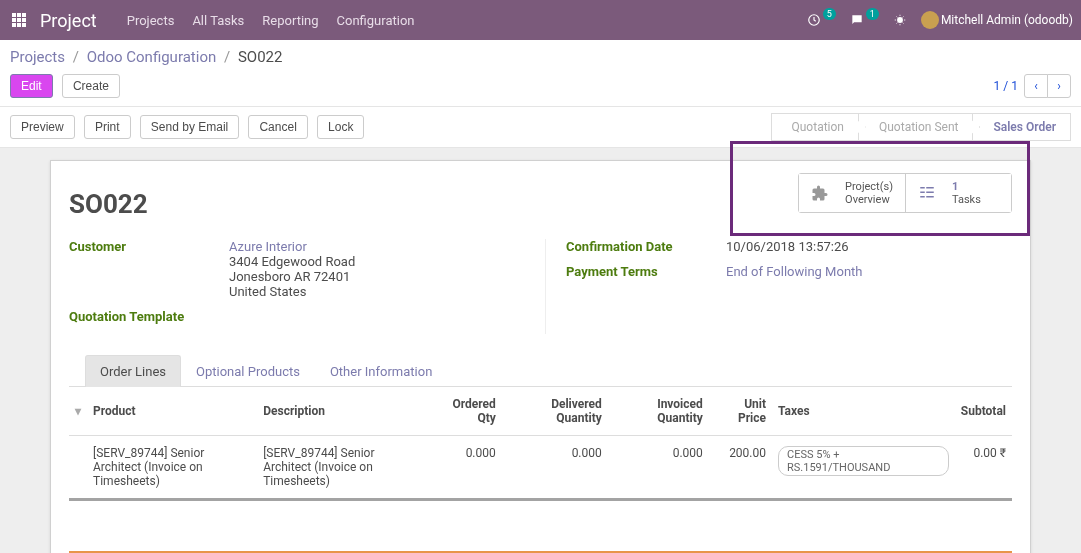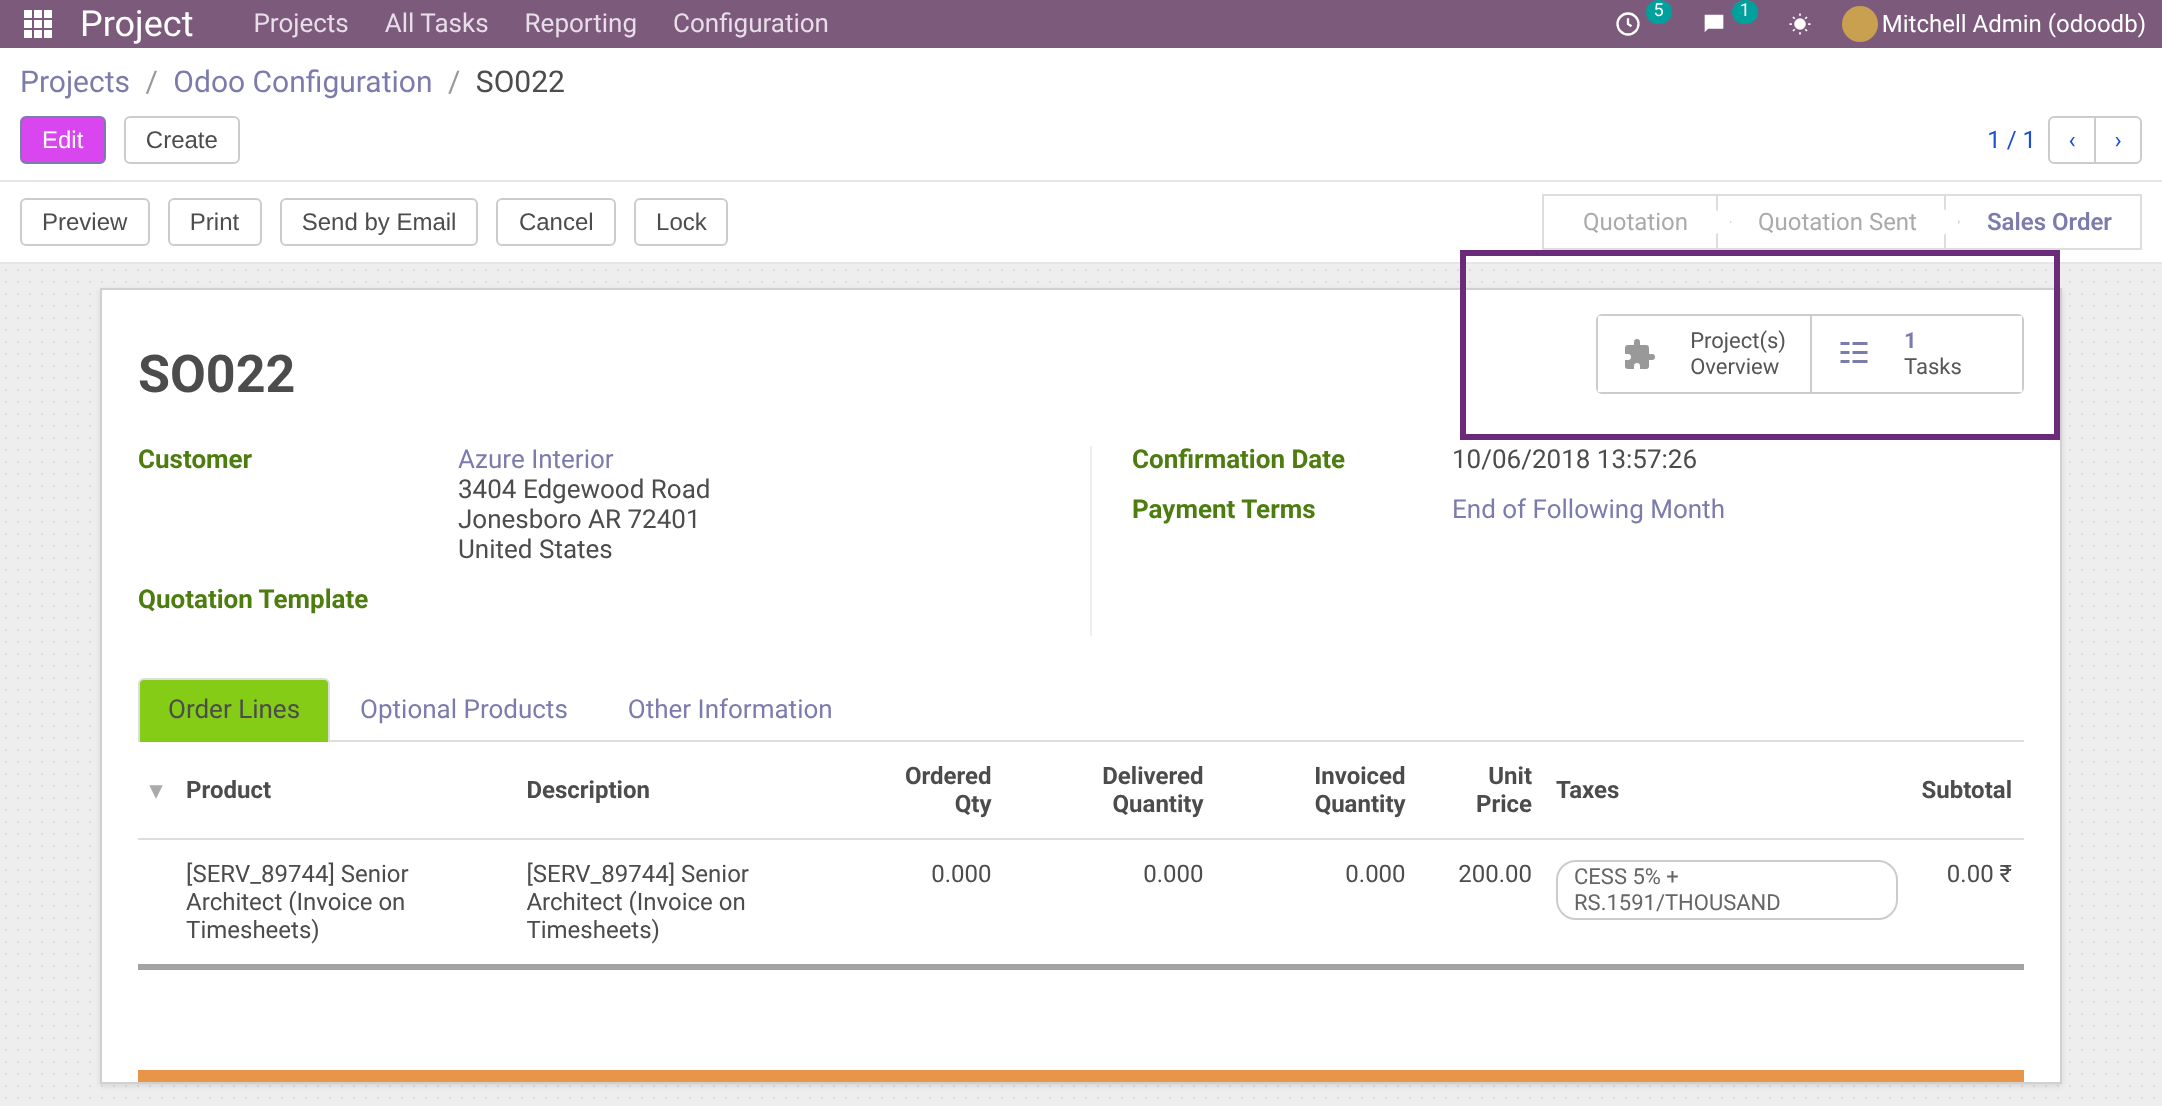--- a/index.html
+++ b/index.html
@@ -1,18 +1,18 @@
 <!DOCTYPE html>
 <html><head>
 <meta charset="utf-8">
 <style>
 * { box-sizing: border-box; margin: 0; padding: 0; }
 body { font-family: -apple-system, BlinkMacSystemFont, "Segoe UI", Roboto, "Helvetica Neue", Arial, sans-serif; font-size: 13px; color: #4c4c4c; background: #f0f0f0; }
 
-.topbar { background: #7b5a7b; color: #fff; height: 24px; display: flex; align-items: center; padding: 0 8px; }
+.topbar { background: #7b5a7b; color: #fff; height: 40px; display: flex; align-items: center; padding: 0 8px; }
 .apps-icon { width: 22px; height: 22px; display:flex; align-items:center; justify-content:center; cursor:pointer; margin-right:10px; }
 .apps-icon svg { width:14px; height:14px; }
 .brand { font-size: 18px; font-weight: 400; margin-right: 30px; }
 .nav-links { display:flex; gap:18px; }
 .nav-links span { font-size: 13px; color: #e8dde8; cursor:pointer; }
 .spacer { flex:1; }
 .systray { display:flex; align-items:center; gap:14px; }
 .systray-item { display:flex; align-items:center; gap:2px; cursor:pointer; position:relative; }
 .badge-sup { background:#00a09d; color:#fff; font-size:9px; border-radius:8px; padding:0 4px; line-height:12px; position:relative; top:-6px; }
 .avatar { width:18px; height:18px; border-radius:50%; background:#c9a050; display:inline-block; }
@@ -58,21 +58,21 @@
 .form-cols { display:flex; gap:30px; }
 .form-col { flex:1; }
 .form-row { display:flex; margin-bottom:10px; font-size:13px; }
 .form-label { width:160px; font-weight:bold; color:#4d7c0f; }
 .form-value { flex:1; color:#4c4c4c; }
 .form-value a { color:#7c7bad; text-decoration:none; }
 .form-col.right { border-left:1px solid #eee; padding-left:20px; }
 
 .tabs { border-bottom:1px solid #ddd; margin-top:20px; display:flex; }
 .tab { padding:8px 14px; font-size:13px; color:#7c7bad; cursor:pointer; border:1px solid transparent; border-bottom:none; position:relative; top:1px; }
-.tab.active { color:#4c4c4c; border-color:#ddd; background:#84cc16; border-radius:3px 3px 0 0; }
+.tab.active { color:#4c4c4c; border-color:#ddd; background:#e5e5e5; border-radius:3px 3px 0 0;margin-left:16px; }
 
 table.lines { width:100%; border-collapse:collapse; font-size:12px; }
 table.lines th { text-align:left; padding:10px 6px; border-bottom:1px solid #ddd; font-weight:bold; color:#4c4c4c; background:#fff; }
 table.lines th.right, table.lines td.right { text-align:right; }
 table.lines td { padding:10px 6px; border-bottom:3px solid #a3a3a3; vertical-align:top; }
 .handle { color:#aaa; cursor:grab; }
 .tax-tag { background:#fff; border:1px solid #ccc; border-radius:10px; padding:1px 8px; font-size:11px; color:#666; display:inline-block; }
 
 .bottom-bar { height:6px; background:linear-gradient(to right, #e8954a 0%, #e8954a 100%); margin-top:50px; }
 </style>

